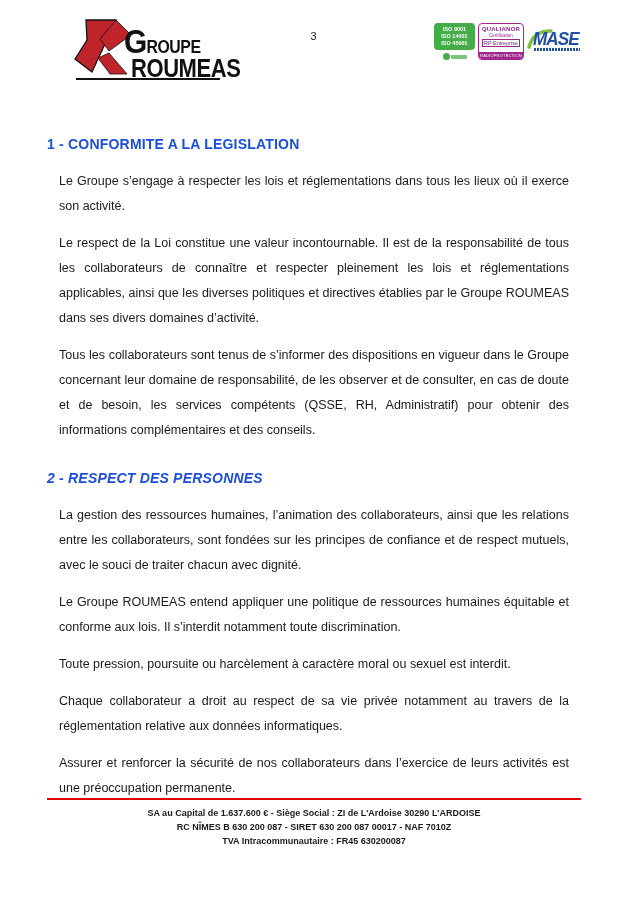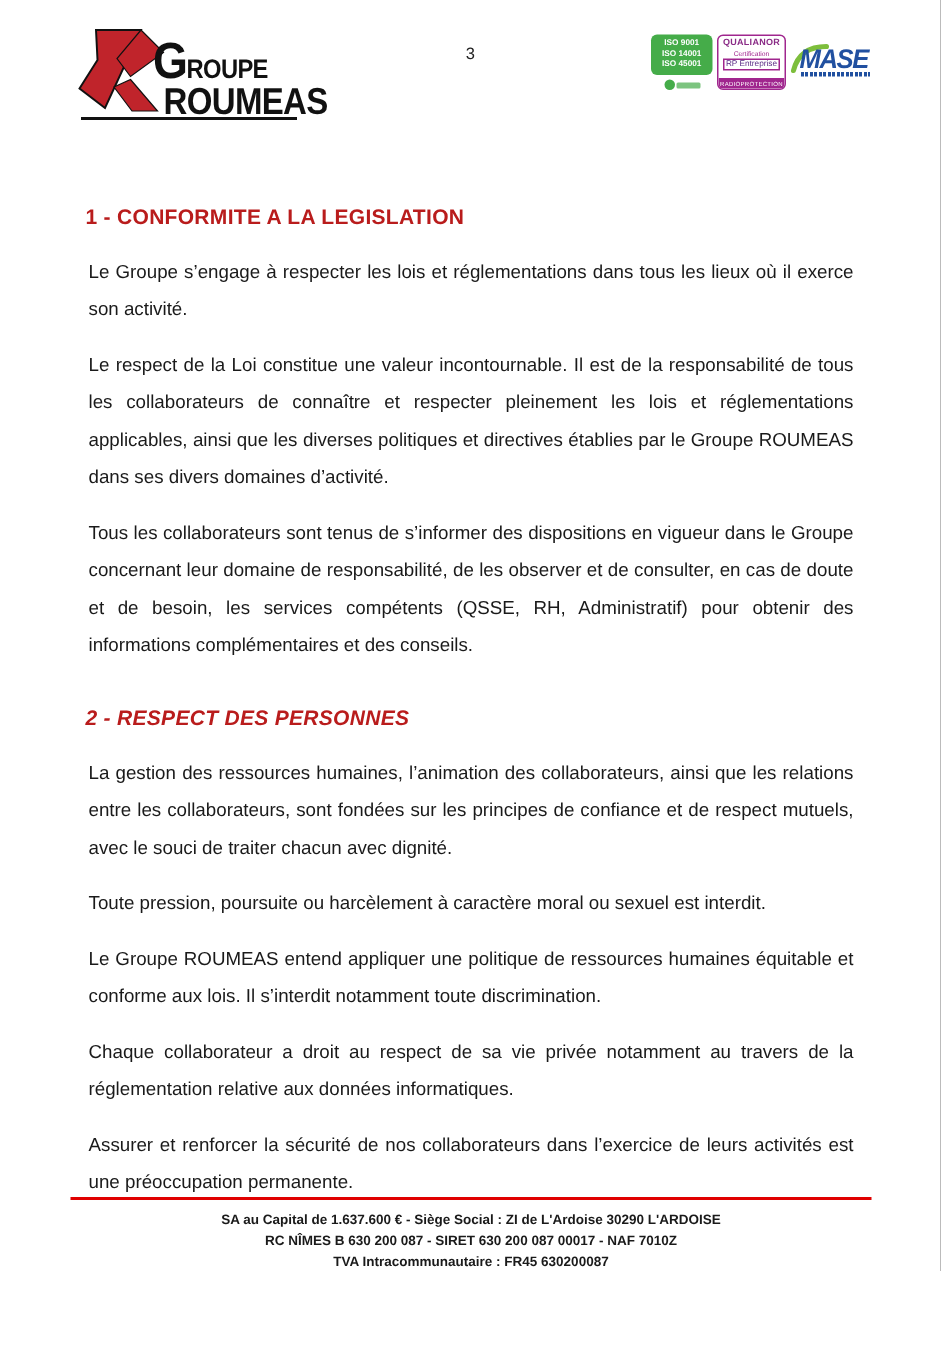--- a/index.html
+++ b/index.html
@@ -4,21 +4,21 @@
 <style>
   * { margin:0; padding:0; box-sizing:border-box; }
   html,body { background:#888; }
   .page {
     position:relative; width:627px; height:897px; margin:0 auto;
     background:#ffffff; overflow:hidden;
     font-family:"Liberation Sans", sans-serif; color:#1a1a1a;
   }
 
   
-  .logo { position:absolute; left:52px; top:12px; width:150px; height:70px; }
+  .logo { position:absolute; left:74px; top:12px; width:150px; height:70px; }
   .logo-mark { position:absolute; left:0; top:4px; }
   .logo-text { position:absolute; left:50px; top:10px; white-space:nowrap;
                font-weight:700; color:#111; transform:scaleX(.88); transform-origin:left top; }
   .logo-line1 { font-size:18px; letter-spacing:-.5px; }
   .logo-line1 .big-g { font-size:34px; letter-spacing:-1px; }
   .logo-line2 { font-size:25px; letter-spacing:-.5px; margin-top:-7px; margin-left:8px; }
   .logo-underline { position:absolute; left:2px; right:4px; bottom:2px; height:2px; background:#111; }
 
   .page-number { position:absolute; left:0; right:0; top:30px; text-align:center;
                  font-size:11px; color:#222; }
@@ -46,21 +46,21 @@
   .mase-name { position:absolute; left:6px; top:0; font-size:18px; font-weight:700;
                font-style:italic; letter-spacing:-1px; transform:scaleX(.95);
                transform-origin:left top; }
   .mase-swoosh { position:absolute; left:0; top:-4px; }
   .mase-tagline { position:absolute; left:7px; top:19px; width:46px; height:3px;
                   background:repeating-linear-gradient(90deg,#2150A0 0 2px,transparent 2px 3px); }
 
   
   .content { position:absolute; left:47px; right:46px; top:136px; }
   .section-heading { font-size:14px; font-weight:700; letter-spacing:.2px;
-                     color:#b91c1c; margin:0 0 17px 10px; }
+                     color:#1d4ed8; margin:0 0 17px 0; }
   .section + .section .section-heading { margin-top:27px;font-style:italic; }
   .content p { font-size:12.5px; line-height:25px; text-align:justify; margin:12px; }
 
   
   .footer { position:absolute; left:47px; right:46px; top:798px; }
   .footer-rule { height:2px; width:100%; }
   .footer-lines { margin-top:6px; text-align:center; font-size:9px; font-weight:700;
                   line-height:14px; color:#1a1a1a; }
 </style>
 </head>
@@ -120,22 +120,22 @@
     <div class="section">
       <h2 class="section-heading">1 - CONFORMITE A LA LEGISLATION</h2>
       <p>Le Groupe s’engage à respecter les lois et réglementations dans tous les lieux où il exerce son activité.</p>
       <p>Le respect de la Loi constitue une valeur incontournable. Il est de la responsabilité de tous les collaborateurs de connaître et respecter pleinement les lois et réglementations applicables, ainsi que les diverses politiques et directives établies par le Groupe ROUMEAS dans ses divers domaines d’activité.</p>
       <p>Tous les collaborateurs sont tenus de s’informer des dispositions en vigueur dans le Groupe concernant leur domaine de responsabilité, de les observer et de consulter, en cas de doute et de besoin, les services compétents (QSSE, RH, Administratif) pour obtenir des informations complémentaires et des conseils.</p>
     </div>
 
     <div class="section">
       <h2 class="section-heading">2 - RESPECT DES PERSONNES</h2>
       <p>La gestion des ressources humaines, l’animation des collaborateurs, ainsi que les relations entre les collaborateurs, sont fondées sur les principes de confiance et de respect mutuels, avec le souci de traiter chacun avec dignité.</p>
+      <p>Le Groupe ROUMEAS entend appliquer une politique de ressources humaines équitable et conforme aux lois. Il s’interdit notamment toute discrimination.</p>
       <p>Toute pression, poursuite ou harcèlement à caractère moral ou sexuel est interdit.</p>
-      <p>Le Groupe ROUMEAS entend appliquer une politique de ressources humaines équitable et conforme aux lois. Il s’interdit notamment toute discrimination.</p>
       <p>Chaque collaborateur a droit au respect de sa vie privée notamment au travers de la réglementation relative aux données informatiques.</p>
       <p>Assurer et renforcer la sécurité de nos collaborateurs dans l’exercice de leurs activités est une préoccupation permanente.</p>
     </div>
   </div>
 
   <div class="footer">
     <div class="footer-rule" id="footer-rule" style="background: rgb(224, 0, 0);"></div>
     <div class="footer-lines">
       <div>SA au Capital de 1.637.600 € - Siège Social : ZI de L'Ardoise 30290 L'ARDOISE</div>
       <div>RC NÎMES B 630 200 087 - SIRET 630 200 087 00017 - NAF 7010Z</div>

